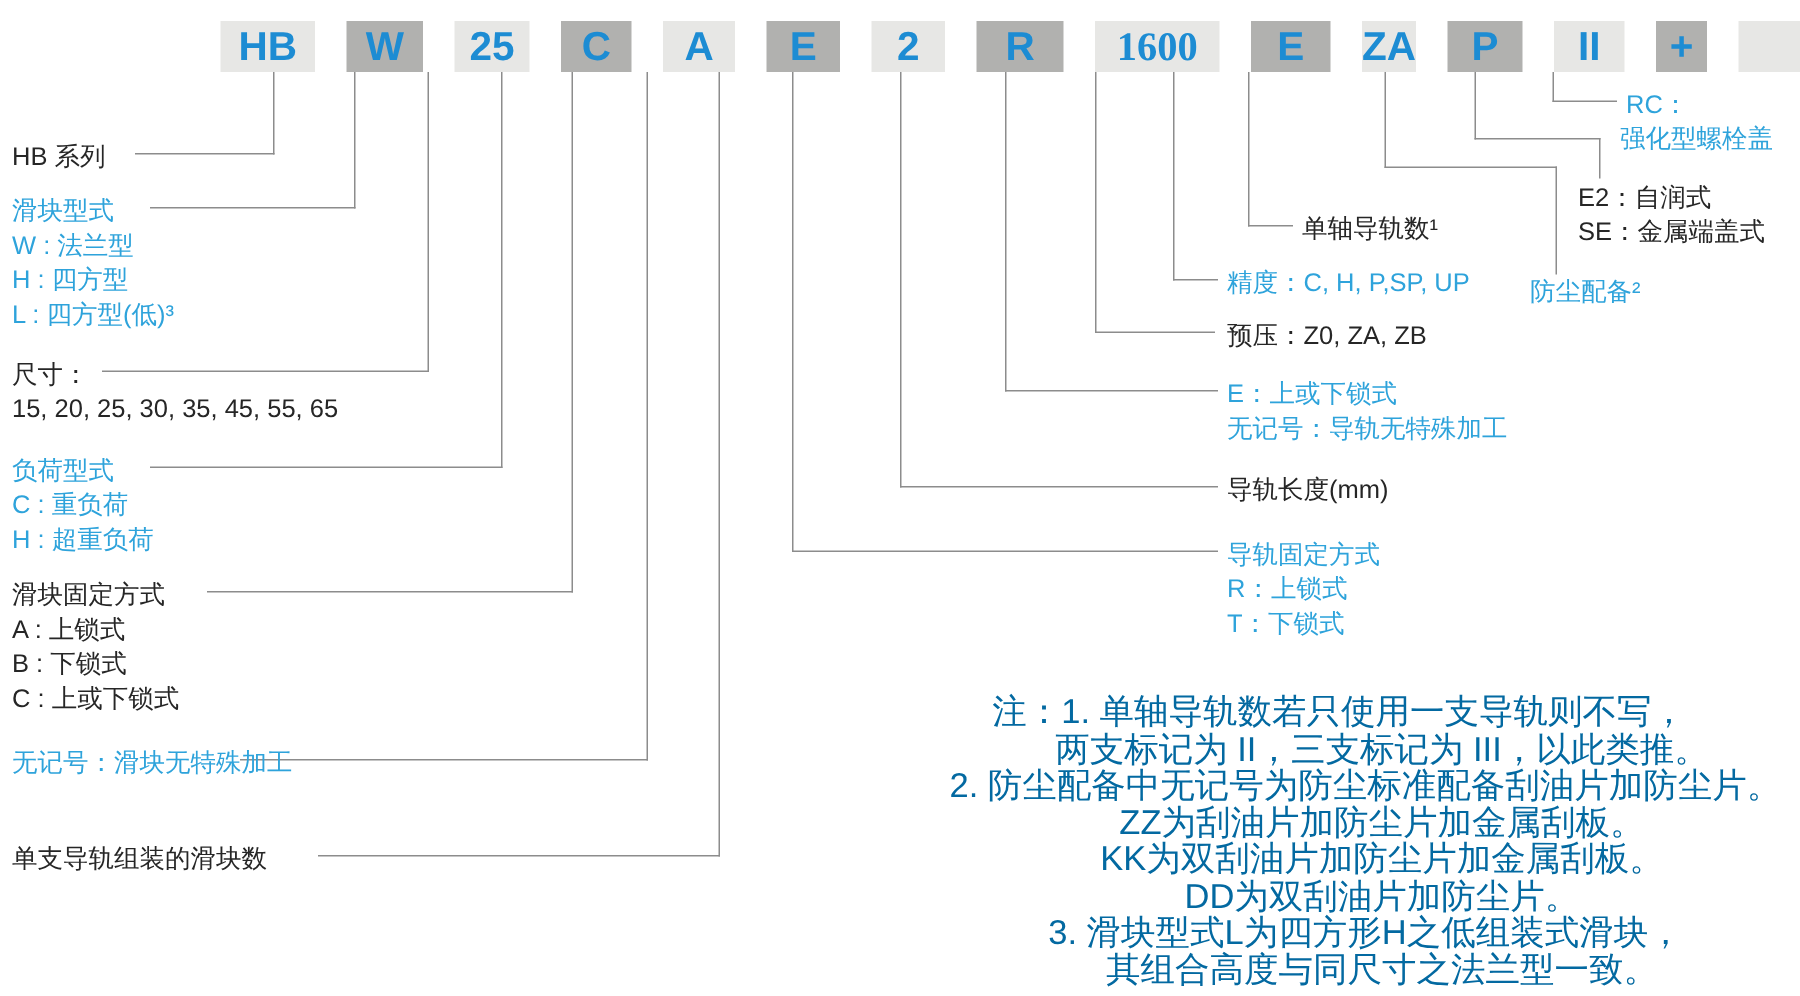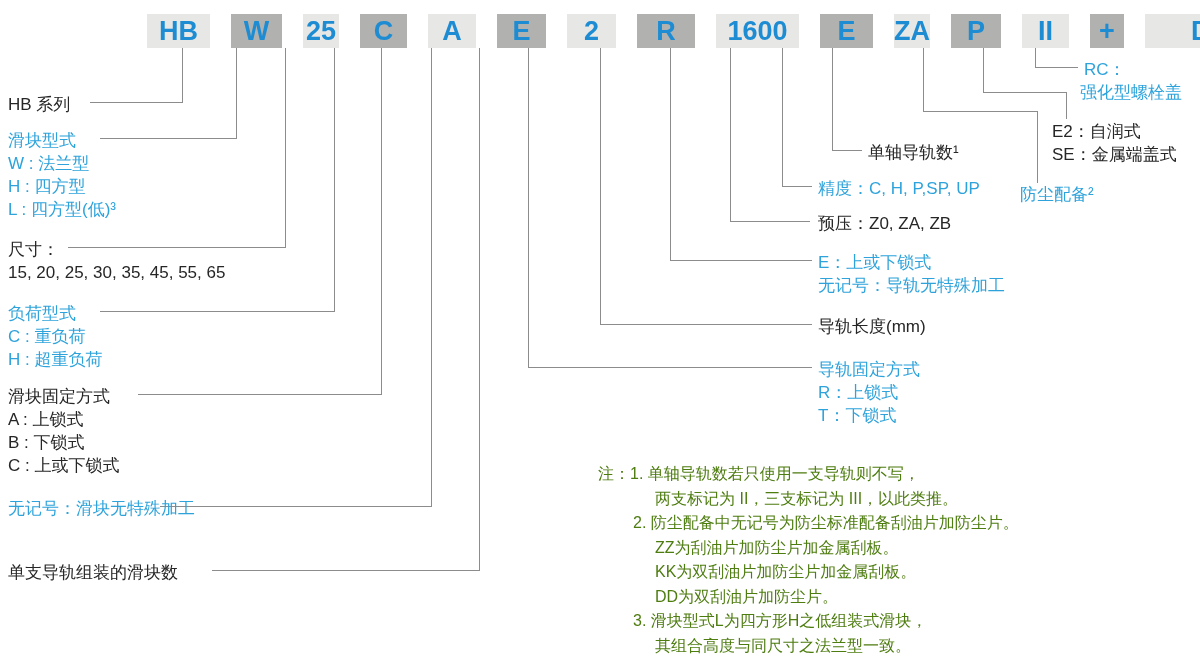--- a/index.html
+++ b/index.html
@@ -27,40 +27,40 @@
   .elbow-r{position:absolute;border-left:1.5px solid var(--line);border-bottom:1.5px solid var(--line);}
   .vline{position:absolute;border-left:1.5px solid var(--line);width:0;}
 
   
   .co{position:absolute;font-size:17px;line-height:23px;white-space:nowrap;}
   .co.blue{color:var(--blue);}
   .co.black{color:var(--ink);}
   .co .co-title{white-space:nowrap;}
 
   
-  #notes{position:absolute;left:598px;top:462px;font-size:16px;line-height:24.5px;color:#4d7c0f;white-space:nowrap;}
+  #notes{position:absolute;left:598px;top:462px;font-size:23px;line-height:24.5px;color:#0369a1;white-space:nowrap;text-align:center;}
   .n-ind-0{padding-left:0;}
   .n-ind-1{padding-left:35px;}
   .n-ind-2{padding-left:57px;}
 </style>
 </head>
 <body>
 
 <div id="stage">
 
   <div id="code-bar">
       <div class="seg light" style="width: 63px;">HB</div>
       <div class="seg dark" style="width: 51px;">W</div>
-      <div class="seg light" style="width: 36px;">25</div>
+      <div class="seg light" style="width: 50px;">25</div>
       <div class="seg dark" style="width: 47px;">C</div>
       <div class="seg light" style="width: 48px;">A</div>
       <div class="seg dark" style="width: 49px;">E</div>
       <div class="seg light" style="width: 49px;">2</div>
       <div class="seg dark" style="width: 58px;">R</div>
-      <div class="seg light" style="width: 83px;">1600</div>
+      <div class="seg light" style="width: 83px; font-family: Liberation Serif, serif;">1600</div>
       <div class="seg dark" style="width: 53px;">E</div>
       <div class="seg light" style="width: 36px;">ZA</div>
       <div class="seg dark" style="width: 50px;">P</div>
       <div class="seg light" style="width: 47px;">II</div>
       <div class="seg dark" style="width: 34px;">+</div>
       <div class="seg light" style="width: 218px;">DD/E2/RC</div>
     </div>
 
   <div class="elbow-l" style="left:90px;top:48px;width:93px;height:55px;"></div>
   <div class="elbow-l" style="left:100px;top:48px;width:137px;height:91px;"></div>

